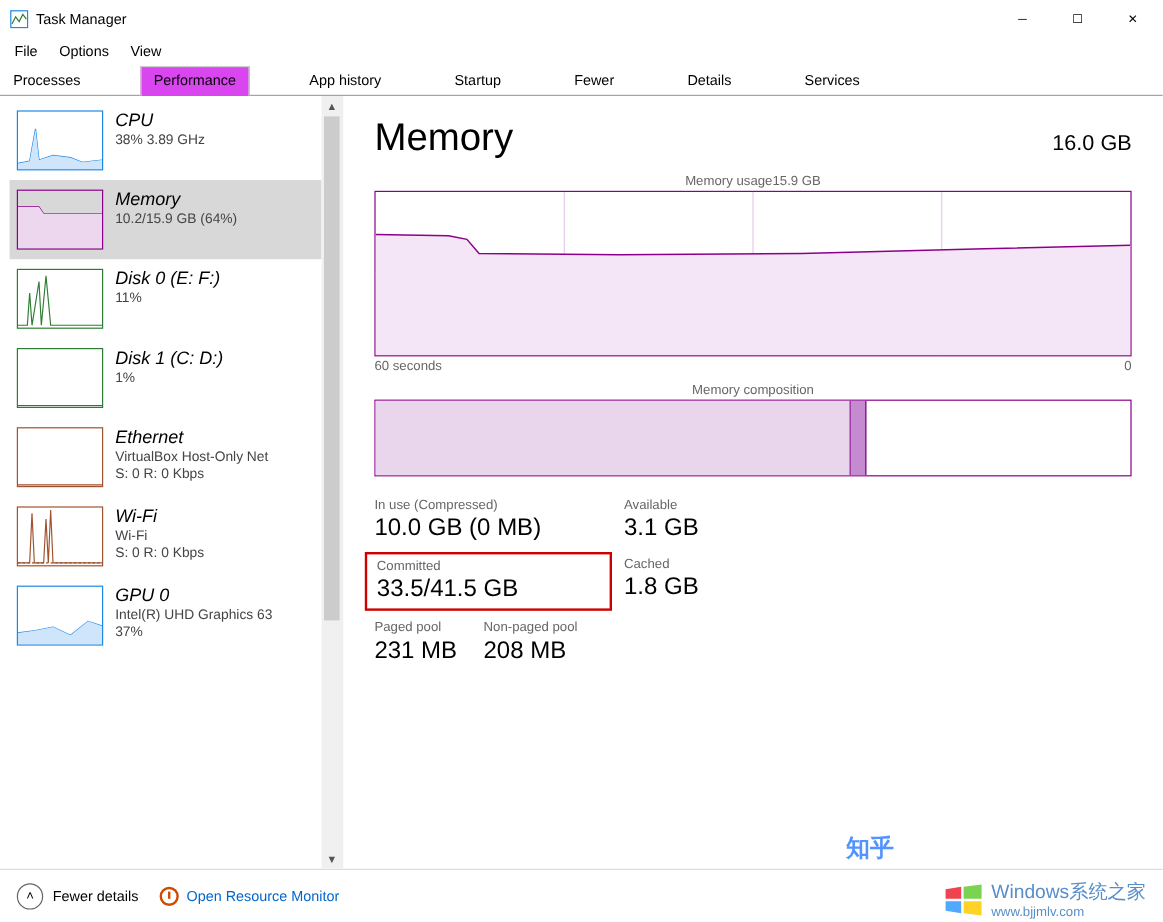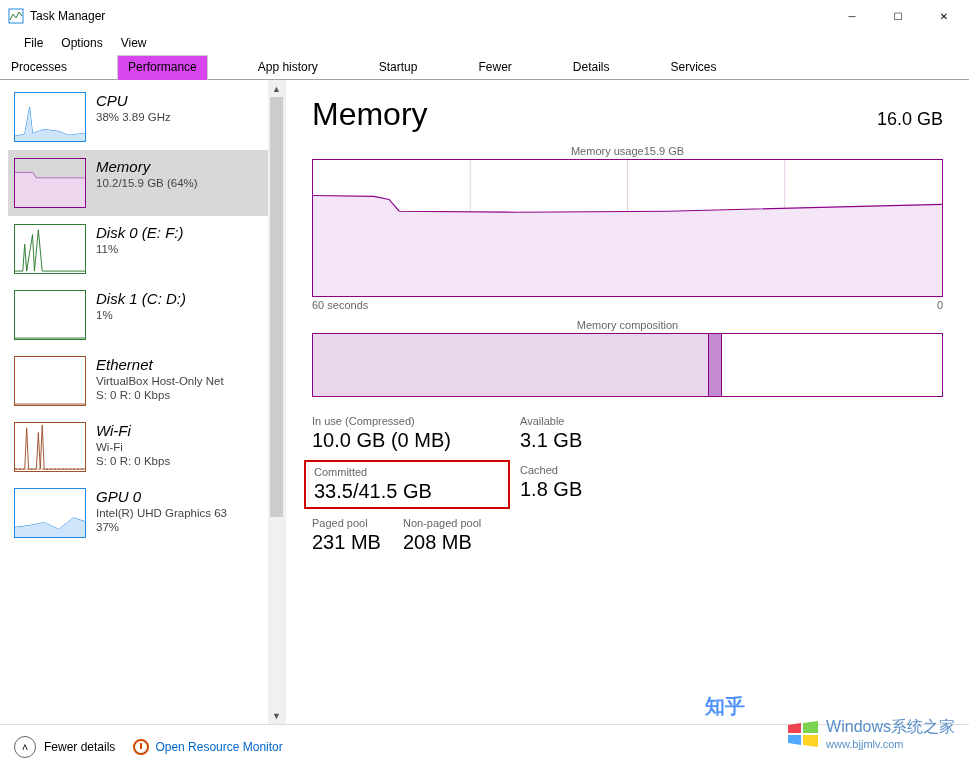--- a/index.html
+++ b/index.html
@@ -2,21 +2,21 @@
 <html><head>
 <meta charset="utf-8">
 <style>
 * { box-sizing: border-box; margin: 0; padding: 0; }
 body { font-family: "Segoe UI", Tahoma, sans-serif; font-size: 12px; background: #fff; color: #000; width: 969px; height: 768px; overflow: hidden; position: relative; }
 .titlebar { height: 32px; display: flex; align-items: center; padding: 0 2px; }
 .titlebar-icon { width: 16px; height: 16px; margin: 0 6px; }
 .titlebar-title { font-size: 12px; flex: 0 0 auto; }
 .titlebar-spacer { flex: 1; }
 .win-btn { width: 46px; height: 32px; display: flex; align-items: center; justify-content: center; font-size: 10px; font-family: "Segoe MDL2 Assets", sans-serif; }
-.menubar { height: 22px; display: flex; align-items: center; padding: 0 16px; gap: 2px; }
+.menubar { height: 22px; display: flex; align-items: center; padding: 0 4px; gap: 2px; }
 .menubar span { padding: 2px 8px; font-size: 12px; }
 .tabs { display: flex; border-bottom: 1px solid #a3a3a3; height: 26px; gap: 39px; }
 .tab { padding: 4px 10px; font-size: 12px; border: 1px solid transparent; border-bottom: none; position: relative; top: 1px; }
 .tab.active { border-color: #ccc; background: #d946ef; }
 .content { display: flex; height: calc(768px - 32px - 22px - 26px - 44px); }
 .sidebar-wrap { width: 286px; display: flex; border-right: 1px solid #eee; }
 .sidebar { flex: 1; overflow-y: hidden; padding: 4px 0 4px 8px; }
 .scrollbar { width: 17px; background: #f0f0f0; position: relative; }
 .scrollbar-arrow { height: 17px; display: flex; align-items: center; justify-content: center; font-size: 9px; color: #555; }
 .scrollbar-thumb { position: absolute; top: 17px; left: 2px; right: 2px; height: 420px; background: #ccc; }
@@ -45,21 +45,21 @@
 .highlight { border: 2px solid #d00000; padding: 4px 8px; margin: -4px -8px; }
 .paged-row { display: flex; gap: 22px; margin-top: 12px; }
 .stats-right { font-size: 12px; }
 .stats-right .row { display: flex; margin-bottom: 6px; }
 .stats-right .k { width: 140px; color: #555; }
 .footer { height: 44px; border-top: 1px solid #ddd; display: flex; align-items: center; padding: 0 14px; gap: 18px; }
 .circle-btn { width: 22px; height: 22px; border: 1px solid #666; border-radius: 50%; display: flex; align-items: center; justify-content: center; font-size: 11px; }
 .footer-link { color: #0066cc; font-size: 12px; }
 .footer-icon { width: 16px; height: 16px; border: 2px solid #d04a00; border-radius: 50%; position: relative; }
 .footer-icon::after { content: ""; position: absolute; width: 2px; height: 6px; background: #d04a00; left: 5px; top: 2px; }
-.watermark { position: absolute; bottom: 18px; right: 14px; display: flex; align-items: center; gap: 6px; opacity: 0.85; }
+.watermark { position: absolute; bottom: 2px; right: 14px; display: flex; align-items: center; gap: 6px; opacity: 0.85; }
 .watermark .wtext { font-size: 16px; color: #3a7abf; }
 .watermark .wurl { font-size: 11px; color: #3a7abf; }
 .zhihu { position: absolute; bottom: 48px; right: 224px; color: #0a66ff; font-size: 20px; font-weight: bold; opacity: 0.7; }
 </style>
 </head>
 <body>
 
 <div class="titlebar">
   <svg class="titlebar-icon" viewBox="0 0 16 16">
       <rect x="1" y="1" width="14" height="14" fill="#fff" stroke="#1e88e5"></rect>

